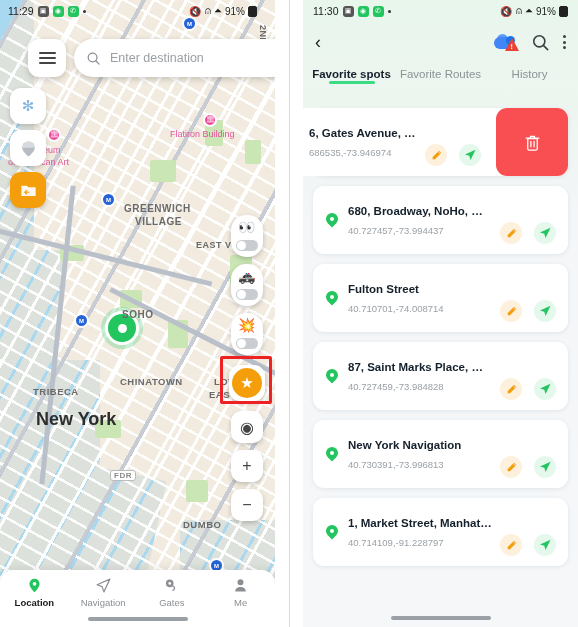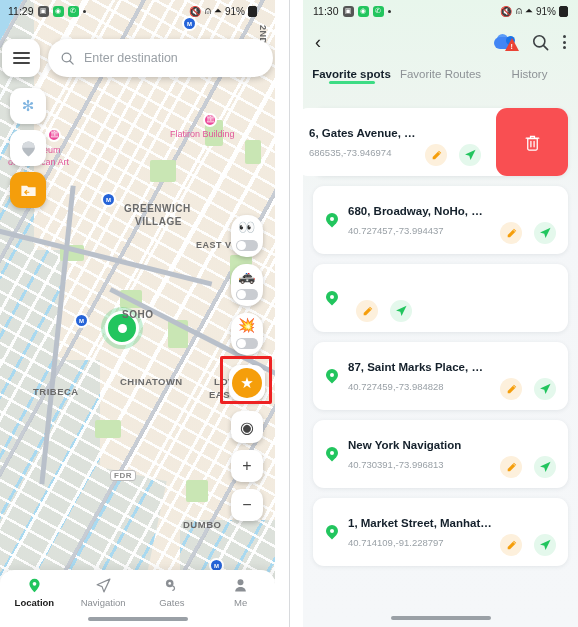--- a/index.html
+++ b/index.html
@@ -64,21 +64,21 @@
   .subway { position:absolute; width:15px; height:15px; border-radius:50%; background:#2563d8;
             border:2px solid #fff; color:#fff; font-size:6px; font-weight:bold;
             display:flex; align-items:center; justify-content:center; }
 
   .mypos { position:absolute; width:34px; height:34px; border-radius:50%;
            background:#22c55e; border:3px solid #fff; box-shadow:0 0 0 4px rgba(34,197,94,.25);
            display:flex; align-items:center; justify-content:center; }
   .mypos i { width:9px; height:9px; border-radius:50%; background:#fff; display:block; }
 
   
-  .searchrow { position:absolute; left:2px; top:39px; display:flex; gap:8px; align-items:center; z-index:6;}
+  .searchrow { position:absolute; left:28px; top:39px; display:flex; gap:8px; align-items:center; z-index:6;}
   .menu-btn { width:38px; height:38px; border-radius:11px; background:#fff; box-shadow:0 2px 6px rgba(0,0,0,.2);
               display:flex; flex-direction:column; align-items:center; justify-content:center; gap:3px; }
   .menu-btn span { display:block; width:17px; height:2px; background:#444; border-radius:2px; }
   .searchbox { width:225px; height:38px; border-radius:19px; background:#fff; box-shadow:0 2px 6px rgba(0,0,0,.2);
                display:flex; align-items:center; padding:0 12px; gap:9px; }
   .searchbox .ph { color:#9aa0a6; font-size:12.5px; }
 
   
   .lefttools { position:absolute; left:10px; top:88px; display:flex; flex-direction:column; gap:6px; z-index:5; }
   .tool { width:36px; height:36px; border-radius:11px; background:#fff; box-shadow:0 2px 5px rgba(0,0,0,.2);
@@ -234,20 +234,21 @@
       <div class="maplabel" style="left:135px;top:216px;font-size:10px;">VILLAGE</div>
       <div class="maplabel" style="left:196px;top:240px;font-size:9px;">EAST VILLA</div>
       <div class="maplabel" style="left:122px;top:309px;font-size:10px;">SOHO</div>
       <div class="maplabel" style="left:120px;top:376px;font-size:9.5px;">CHINATOWN</div>
       <div class="maplabel" style="left:33px;top:386px;font-size:9.5px;">TRIBECA</div>
       <div class="maplabel" style="left:214px;top:376px;font-size:9.5px;">LOWER</div>
       <div class="maplabel" style="left:209px;top:389px;font-size:9.5px;">EAST SID</div>
       <div class="maplabel" style="left:183px;top:519px;font-size:9.5px;">DUMBO</div>
       <div class="maplabel" style="left:110px;top:470px;font-size:8px;color:#8a8a8a;border:1px solid #bbb;background:#fff;border-radius:3px;padding:0 3px;">FDR</div>
       <div class="maplabel" style="left:268px;top:25px;font-size:9px;transform:rotate(90deg);transform-origin:left top;">2ND AVE</div>
+      <div class="maplabel city" style="left:36px;top:409px;">New York</div>
     </div>
 
     <div class="statusbar">
       <div class="sb-left">
         <span>11:29</span>
         <span class="appicon ai-grey">▣</span>
         <span class="appicon ai-green">◉</span>
         <span class="appicon ai-green">✆</span>
         <span class="dotsep"></span>
       </div>
@@ -464,20 +465,24 @@
           <span class="sendbtn">
             <svg width="14" height="14" viewBox="0 0 24 24">
               <path d="M21.5 3 3.5 11.2l7.3 2.1 2.1 7.3z" fill="#22c55e"></path>
             </svg>
           </span>
         </div>
       </div>
 
       <div class="card">
         <span class="pin"></span>
+        <div class="cardtext">
+          <div class="title">Fulton Street</div>
+          <div class="coord">40.710701,-74.008714</div>
+        </div>
         <div class="cardacts">
           <span class="editbtn">
             <svg width="13" height="13" viewBox="0 0 24 24">
               <path d="M16.5 3.2 20.8 7.5 9.3 19H5v-4.3z" fill="#f59e0b"></path>
                 <path d="M15 4.7 19.3 9" stroke="#fff" stroke-width="1.3"></path>
             </svg>
           </span>
           <span class="sendbtn">
             <svg width="14" height="14" viewBox="0 0 24 24">
               <path d="M21.5 3 3.5 11.2l7.3 2.1 2.1 7.3z" fill="#22c55e"></path>

